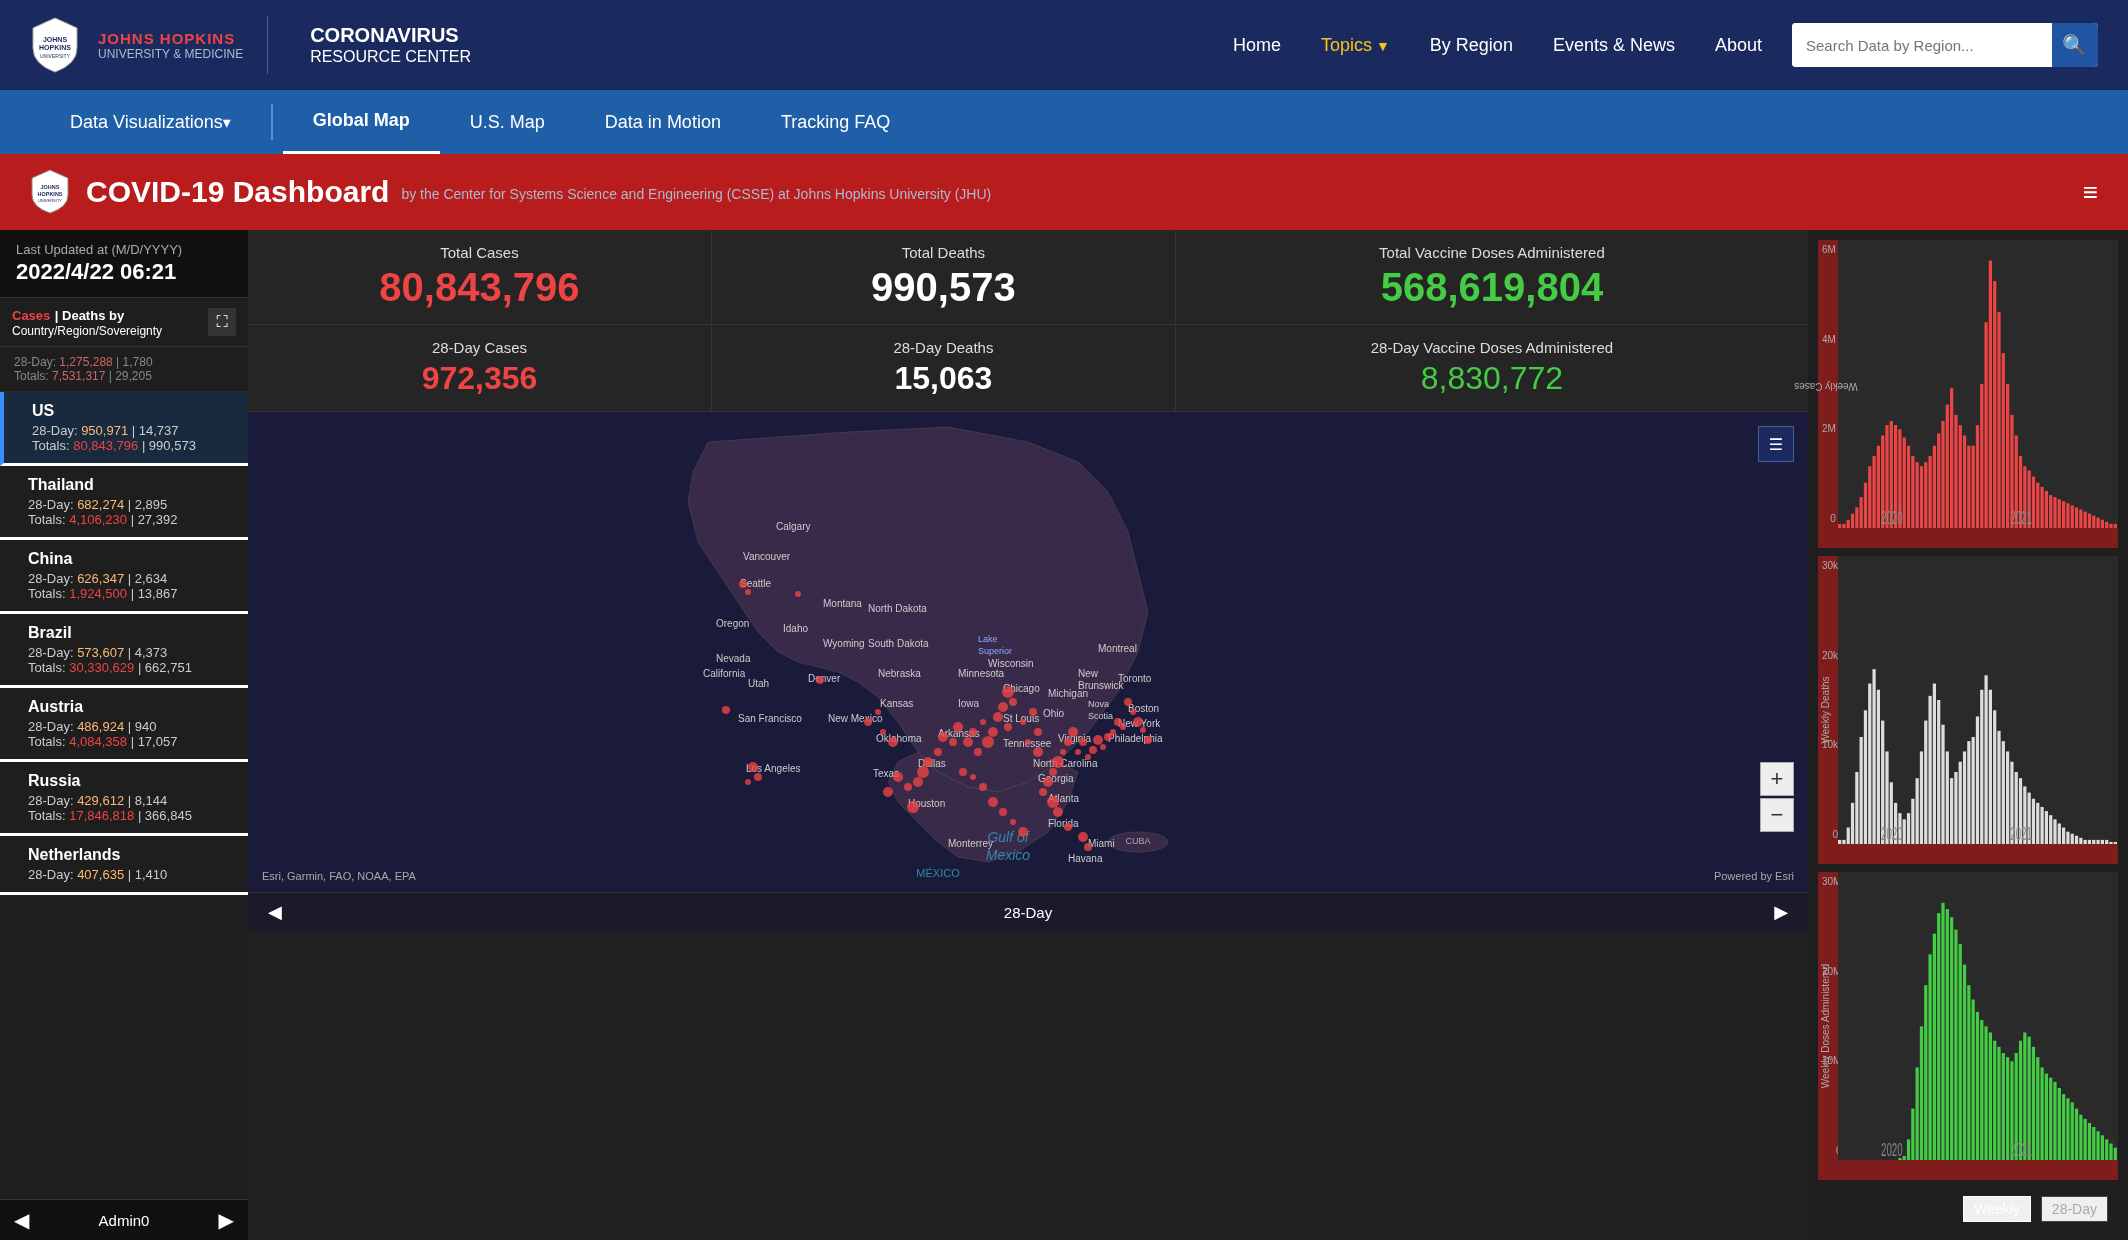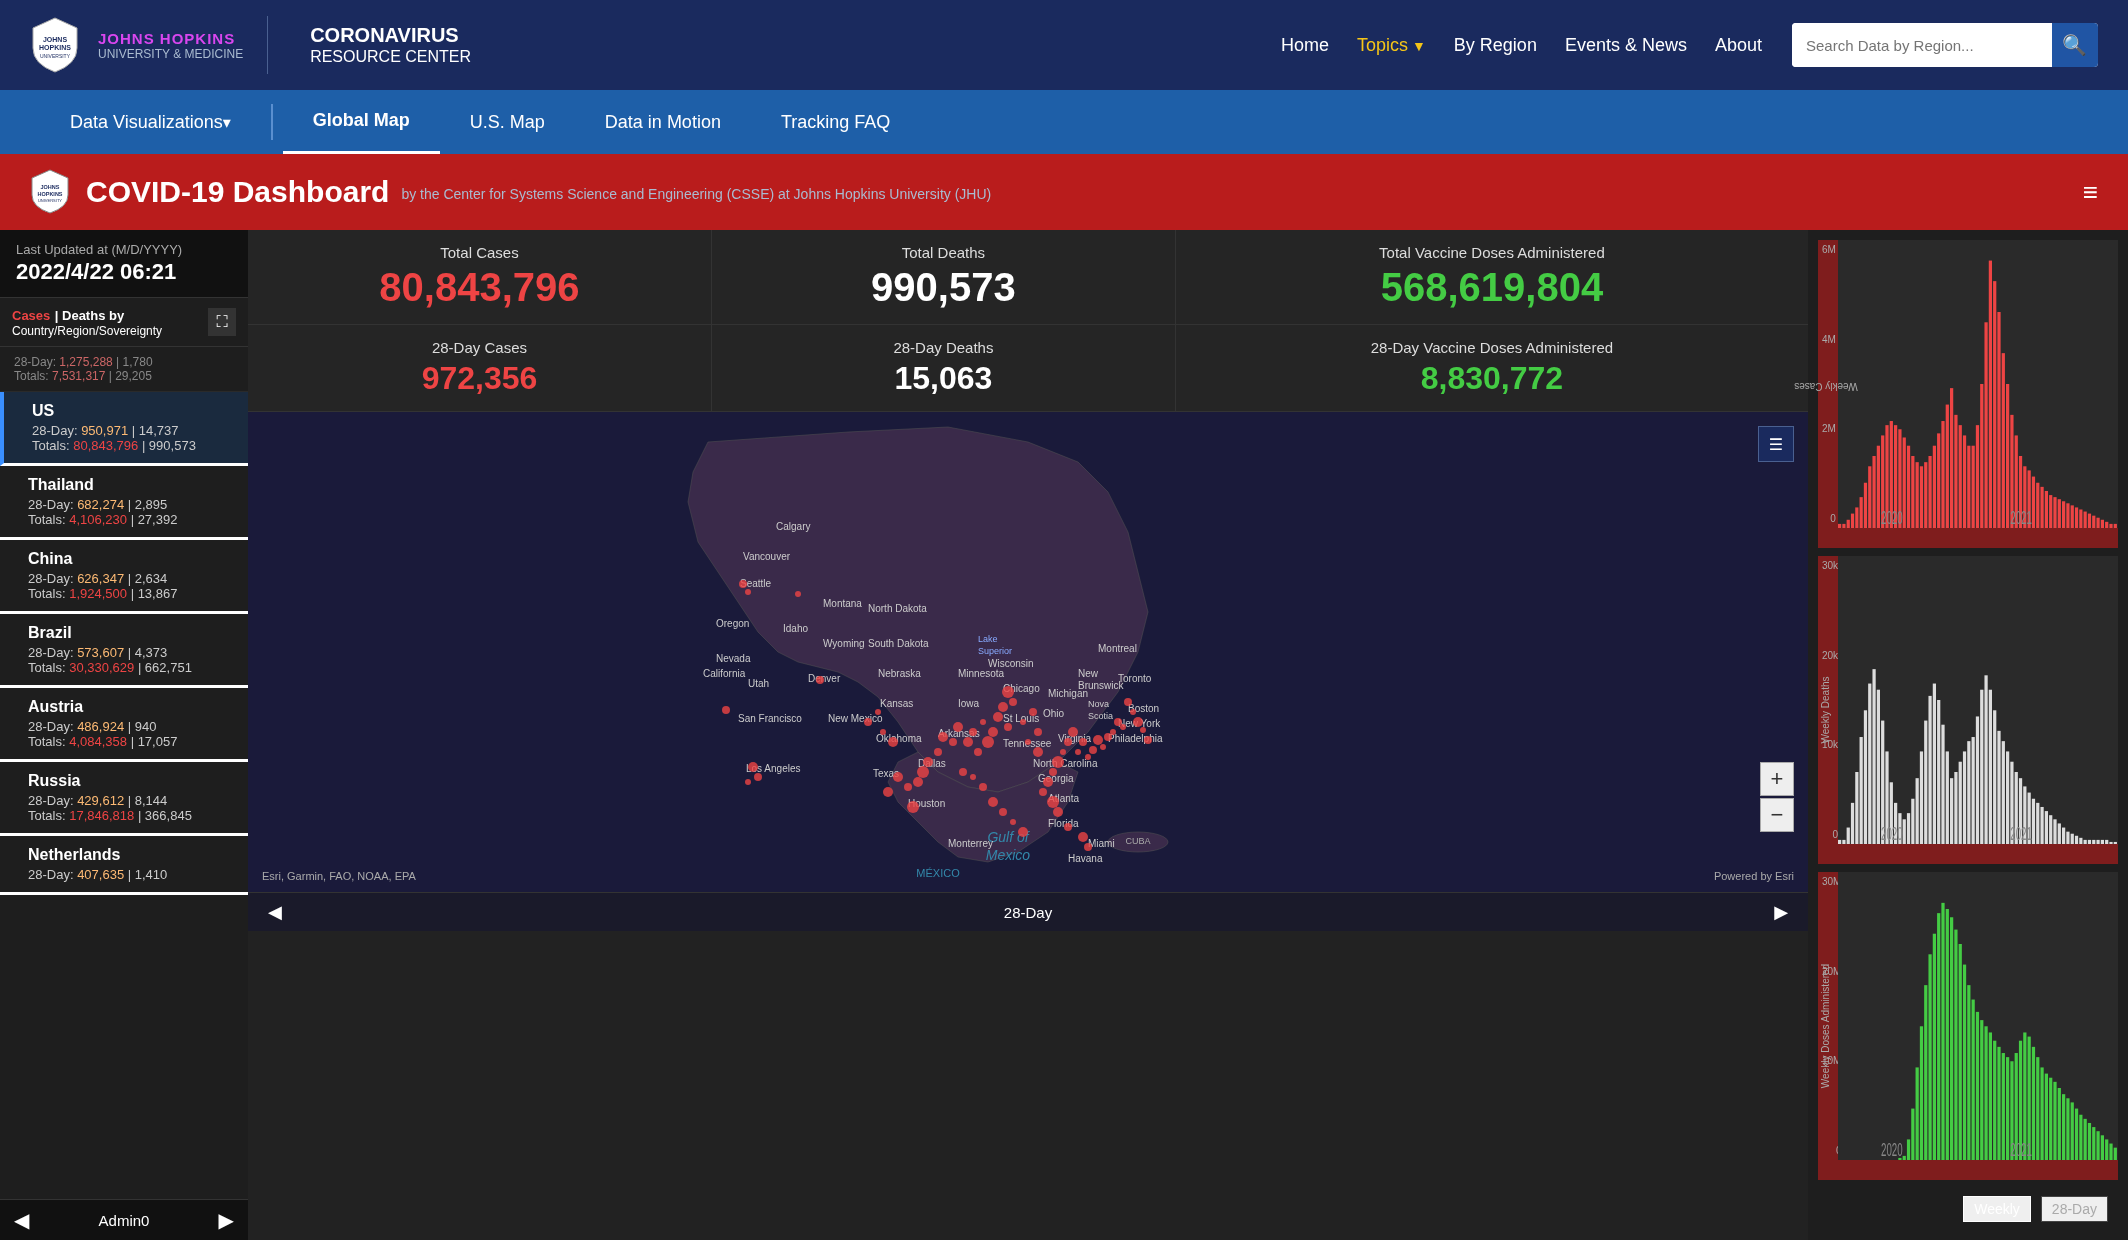--- a/index.html
+++ b/index.html
@@ -28,21 +28,21 @@
     .crc-title {
       color: #fff;
       font-size: 20px;
       font-weight: bold;
       line-height: 1.2;
       padding-left: 20px;
     }
     .nav-links {
       display: flex;
       align-items: center;
-      gap: 28px;
+      gap: 40px;
       margin-left: auto;
       margin-right: 30px;
     }
     .nav-link {
       color: #fff;
       text-decoration: none;
       font-size: 18px;
       cursor: pointer;
     }
     .nav-link.topics {
@@ -265,21 +265,21 @@
     .stat-label {
       font-size: 15px;
       color: #ddd;
       margin-bottom: 4px;
     }
     .stat-value-red { font-size: 40px; font-weight: bold; color: #e44; }
     .stat-value-white { font-size: 40px; font-weight: bold; color: #fff; }
     .stat-value-green { font-size: 40px; font-weight: bold; color: #4c4; }
     .stat-value-red-sm { font-size: 32px; font-weight: bold; color: #e44; }
     .stat-value-white-sm { font-size: 32px; font-weight: bold; color: #fff; }
-    .stat-value-green-sm { font-size: 32px; font-weight: bold; color: #4c4; }
+    .stat-value-green-sm { font-size: 32px; font-weight: normal; color: #4c4; }
 
     
     .map-container {
       position: relative;
       height: 480px;
       background: #1a1a3a;
       overflow: hidden;
     }
     .map-svg {
       width: 100%;
@@ -399,21 +399,21 @@
 
 <div class="top-nav">
   <div class="logo-section">
     <svg class="logo-shield" viewBox="0 0 50 58">
       <path d="M25 2 L47 12 L47 32 Q47 48 25 56 Q3 48 3 32 L3 12 Z" fill="#fff" stroke="#aaa" stroke-width="1"></path>
       <text x="25" y="26" text-anchor="middle" font-size="7" fill="#1a2a5e" font-weight="bold">JOHNS</text>
       <text x="25" y="34" text-anchor="middle" font-size="7" fill="#1a2a5e" font-weight="bold">HOPKINS</text>
       <text x="25" y="42" text-anchor="middle" font-size="5" fill="#1a2a5e">UNIVERSITY</text>
     </svg>
     <div>
-      <div style="font-size:15px;font-weight:bold;color:#d946ef;letter-spacing:1px;">JOHNS HOPKINS</div>
+      <div style="font-size:15px;font-weight:bold;color:#ef4444;letter-spacing:1px;">JOHNS HOPKINS</div>
       <div style="font-size:12px;color:#aabbd0;">UNIVERSITY &amp; MEDICINE</div>
     </div>
   </div>
   <div style="padding-left:22px;">
     <div class="crc-title">CORONAVIRUS</div>
     <div class="crc-title" style="font-size:16px;font-weight:normal;">RESOURCE CENTER</div>
   </div>
   <div class="nav-links">
     <a class="nav-link">Home</a>
     <a class="nav-link topics">Topics</a>

